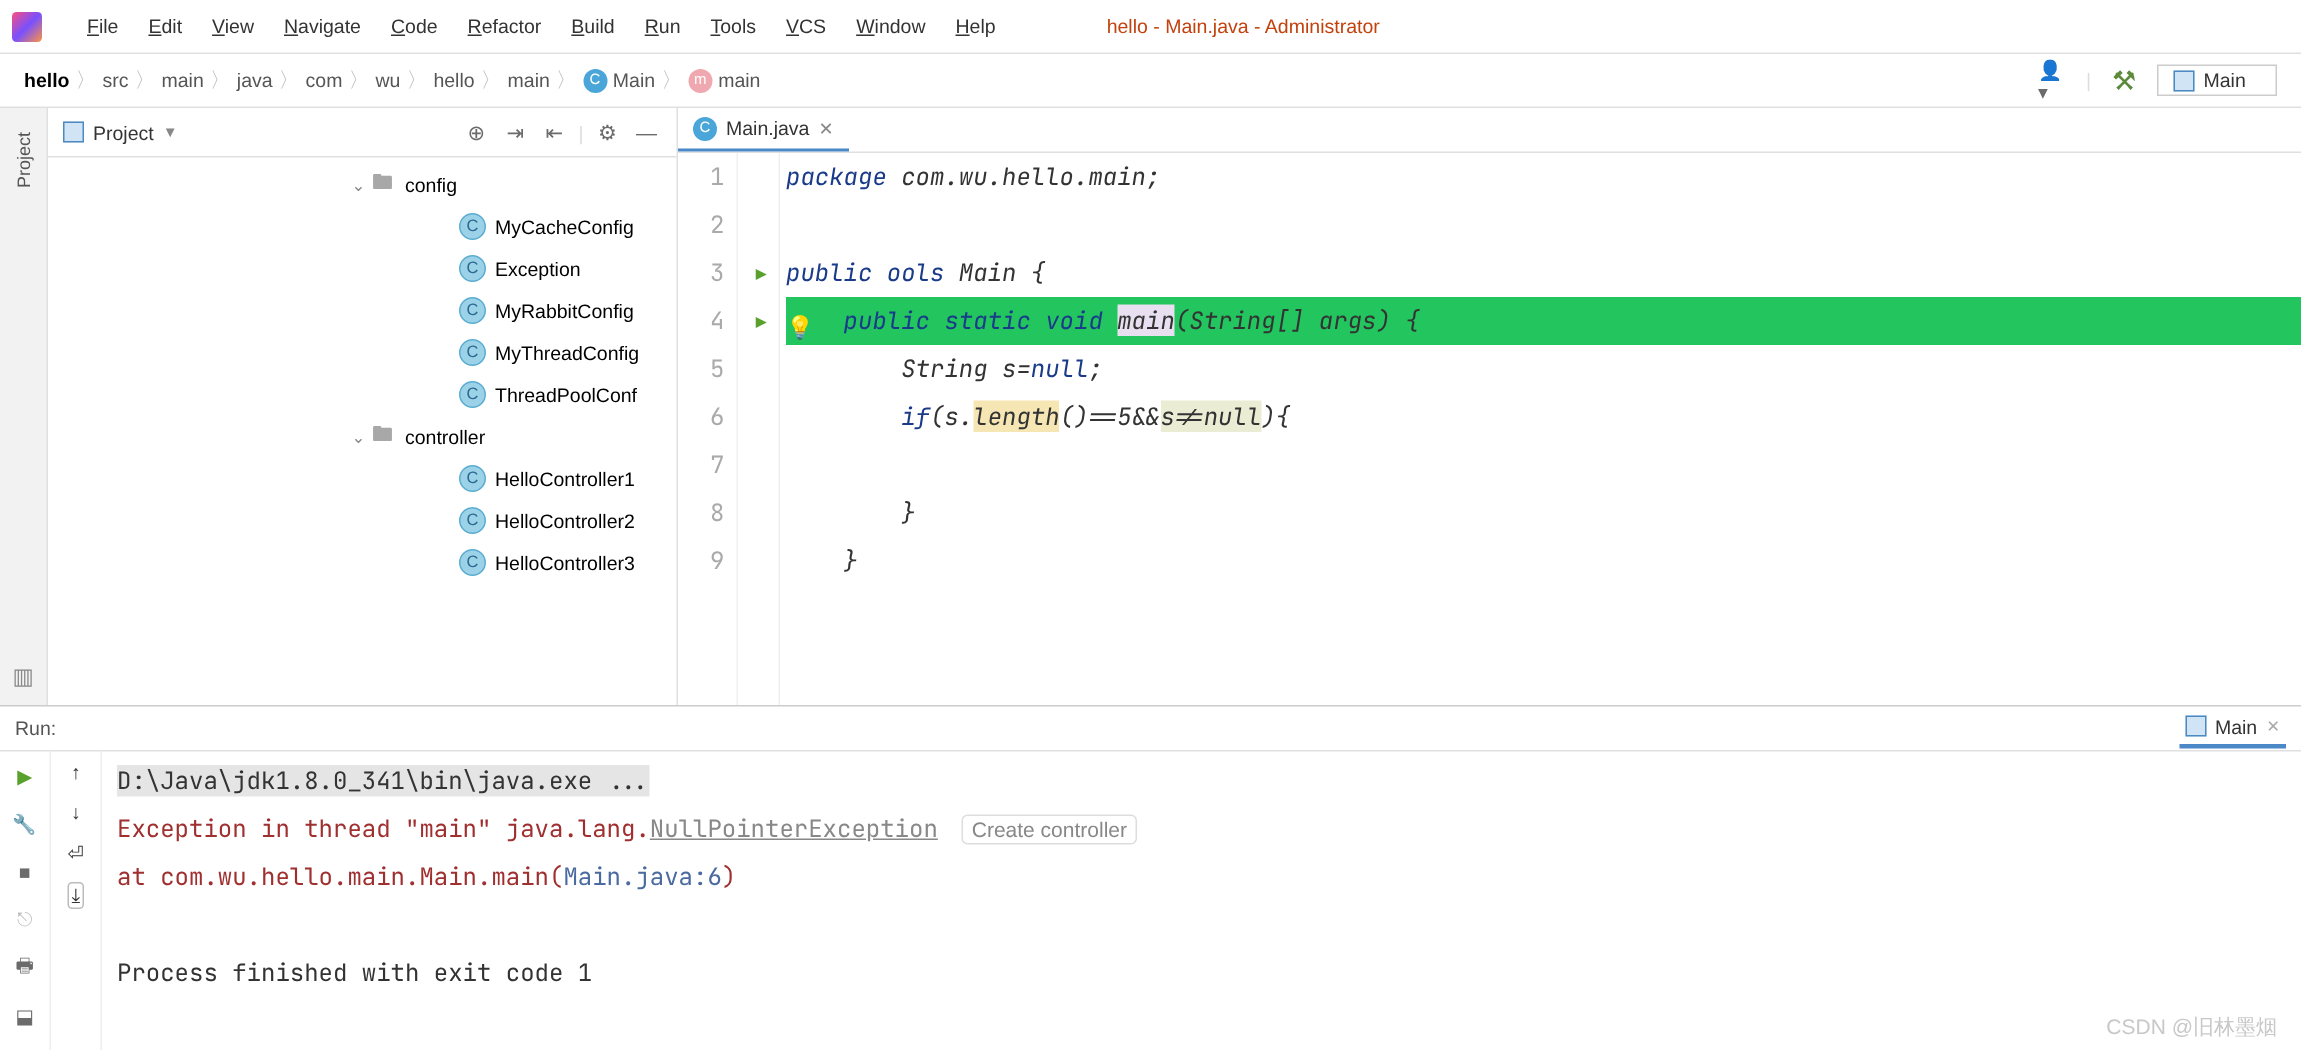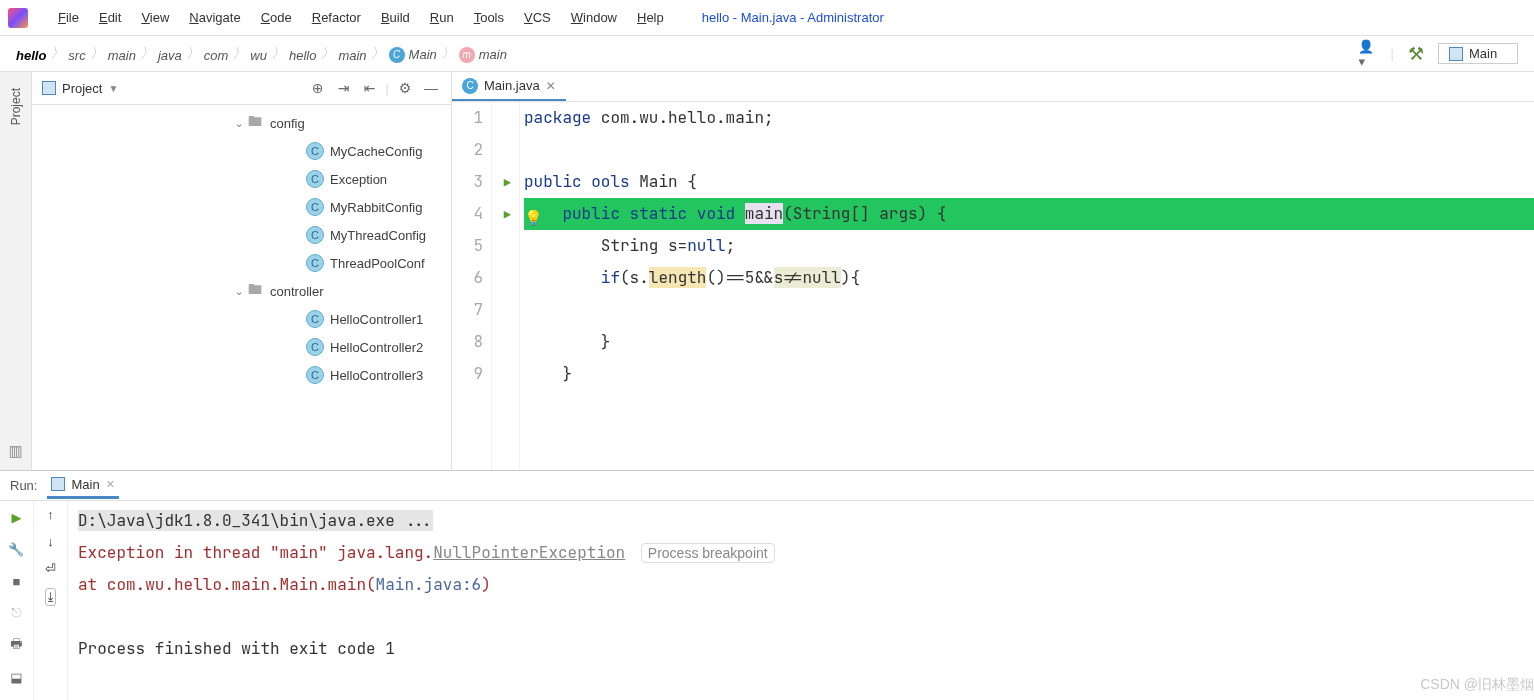--- a/index.html
+++ b/index.html
@@ -1,21 +1,21 @@
 <!DOCTYPE html>
 <html><head>
 <meta charset="utf-8">
 <style>
 * { box-sizing: border-box; margin: 0; padding: 0; }
 body { font-family: "Segoe UI", Arial, sans-serif; font-size: 13px; background: #fff; color: #333; width: 1534px; height: 700px; overflow: hidden; position: relative; }
 .menubar { display: flex; align-items: center; height: 36px; padding: 0 8px; border-bottom: 1px solid #e0e0e0; }
 .app-icon { width: 20px; height: 20px; margin-right: 20px; background: linear-gradient(135deg, #ff4d7d 0%, #7850ff 50%, #ff9340 100%); border-radius: 3px; }
 .menu-item { padding: 4px 10px; color: #333; cursor: pointer; }
 .menu-item u { text-decoration: underline; }
-.window-title { margin-left: 28px; color: #1d4ed8; }
+.window-title { margin-left: 64px; color: #c2410c; }
 .breadcrumb-bar { display: flex; align-items: center; height: 36px; padding: 0 16px; border-bottom: 1px solid #e0e0e0; gap: 4px; }
 .crumb { display: flex; align-items: center; color: #555; }
 .crumb.bold { font-weight: bold; color: #000; }
 .crumb-sep { color: #bbb; margin: 0 4px; font-size: 14px; }
 .crumb .icon { width: 16px; height: 16px; margin-right: 4px; border-radius: 50%; display: inline-flex; align-items: center; justify-content: center; font-size: 10px; color: #fff; }
 .icon-c { background: #4aa5d8; }
 .icon-m { background: #f0a8b0; }
 .toolbar-right { margin-left: auto; display: flex; align-items: center; gap: 12px; }
 .tool-icon { width: 20px; height: 20px; color: #6b6b6b; display: inline-flex; align-items: center; justify-content: center; }
 .hammer { color: #5a8a3a; font-size: 18px; }
@@ -30,70 +30,70 @@
 .project-header .sq-icon { width: 14px; height: 14px; border: 1.5px solid #4a8ac0; background: #d0e4f5; }
 .project-header .dd { color: #888; font-size: 10px; }
 .ph-spacer { flex: 1; }
 .ph-btn { width: 20px; height: 20px; display: inline-flex; align-items: center; justify-content: center; color: #6b6b6b; cursor: pointer; font-size: 14px; }
 .project-tree { flex: 1; overflow: auto; padding: 4px 0; }
 .tree-row { display: flex; align-items: center; height: 28px; padding-right: 4px; cursor: pointer; }
 .tree-arrow { width: 14px; color: #888; font-size: 11px; text-align: center; }
 .tree-icon { width: 18px; height: 18px; margin-right: 6px; display: inline-flex; align-items: center; justify-content: center; font-size: 11px; border-radius: 50%; }
 .folder { background: none; color: #a8a8a8; border-radius: 0; font-size: 14px; }
 .class-icon { background: #9cd2e8; color: #2a6a8f; border: 1px solid #5aadd0; }
-.tree-label { color: #404040; }
+.tree-label { color: #000000; }
 .indent-1 { padding-left: 200px; }
 .indent-2 { padding-left: 260px; }
 .editor-area { flex: 1; display: flex; flex-direction: column; }
 .tab-bar { display: flex; border-bottom: 1px solid #e0e0e0; height: 30px; }
 .editor-tab { display: flex; align-items: center; padding: 0 10px; gap: 6px; border-bottom: 2px solid #4a88c7; background: #fff; }
 .editor-tab .close { color: #888; font-size: 12px; }
 .editor-body { display: flex; flex: 1; font-family: "JetBrains Mono", Consolas, monospace; font-size: 16px; line-height: 32px; overflow: hidden; }
 .gutter { width: 40px; background: #fff; border-right: 1px solid #f0f0f0; text-align: right; padding-right: 8px; color: #aaa; }
 .gutter-line { height: 32px; }
 .run-gutter { width: 28px; }
 .run-mark { color: #5aa02c; font-size: 12px; }
 .code-col { flex: 1; padding-left: 4px; position: relative; }
-.code-line { height: 32px; white-space: pre; }
+.code-line { height: 32px; white-space: pre; font-style: italic; }
 .hl-line { background: #22c55e; }
 .bulb { position: absolute; left: 4px; top: 100px; color: #e6a723; font-size: 15px; }
 .kw { color: #1a3a8a; }
 .id-hl { background: #e8e0f0; }
 .warn-hl { background: #f5e6b3; }
 .str-warn { background: #eaedd4; }
 .bottom-panel { border-top: 1px solid #ccc; height: 260px; display: flex; flex-direction: column; }
-.run-tab-bar { display: flex; align-items: center; height: 30px; padding: 0 10px; gap: 10px; border-bottom: 1px solid #e0e0e0; }
+.run-tab-bar { display: flex; align-items: center; height: 30px; padding: 0 10px; gap: 10px; border-bottom: 1px solid #e0e0e0; justify-content: space-between; }
 .run-tab-bar .label { color: #555; }
 .run-config-tab { display: flex; align-items: center; gap: 6px; border-bottom: 3px solid #4a88c7; padding: 4px 4px; }
 .run-config-tab .close { color: #aaa; font-size: 11px; }
 .run-body { flex: 1; display: flex; }
 .run-left-tools { width: 34px; border-right: 1px solid #eee; display: flex; flex-direction: column; align-items: center; padding-top: 6px; gap: 12px; }
 .run-left-tools .rbtn { width: 20px; height: 20px; color: #6b6b6b; display: inline-flex; align-items: center; justify-content: center; cursor: pointer; }
 .run-left-tools .play { color: #5aa02c; }
 .run-nav-tools { width: 34px; border-right: 1px solid #eee; display: flex; flex-direction: column; align-items: center; padding-top: 6px; gap: 12px; }
 .console { flex: 1; padding: 4px 10px; font-family: "JetBrains Mono", Consolas, monospace; font-size: 16px; line-height: 32px; }
 .cmd-hl { background: #e5e5e5; }
 .err-red { color: #a03030; }
 .err-link { color: #4a6aa0; }
 .err-gray { color: #888; }
 .hint-box { color: #888; border: 1px solid #ddd; border-radius: 4px; padding: 1px 6px; font-family: "Segoe UI", sans-serif; font-size: 14px; margin-left: 6px; }
-.watermark { position: absolute; right: 0; bottom: 6px; color: #c8c8c8; font-size: 14px; }
+.watermark { position: absolute; right: 16px; bottom: 6px; color: #c8c8c8; font-size: 14px; }
 .sq14 { width: 14px; height: 14px; border: 1.5px solid #4a8ac0; background: #d0e4f5; display: inline-block; }
 </style>
 </head>
 <body>
 
 <div class="menubar">
   <div class="app-icon"></div>
   <div id="menu-slot"><span class="menu-item"><u>F</u>ile</span><span class="menu-item"><u>E</u>dit</span><span class="menu-item"><u>V</u>iew</span><span class="menu-item"><u>N</u>avigate</span><span class="menu-item"><u>C</u>ode</span><span class="menu-item"><u>R</u>efactor</span><span class="menu-item"><u>B</u>uild</span><span class="menu-item"><u>R</u>un</span><span class="menu-item"><u>T</u>ools</span><span class="menu-item"><u>V</u>CS</span><span class="menu-item"><u>W</u>indow</span><span class="menu-item"><u>H</u>elp</span></div>
   <div class="window-title">hello - Main.java - Administrator</div>
 </div>
 
 <div class="breadcrumb-bar">
-  <div id="crumb-slot" style="display:flex;align-items:flex-end;font-style:italic;">
+  <div id="crumb-slot" style="display:flex;align-items:center;">
       <span class="crumb bold">
         <span>hello</span>
       </span>
       <span class="crumb-sep">〉</span>
       <span class="crumb">
         <span>src</span>
       </span>
       <span class="crumb-sep">〉</span>
       <span class="crumb">
         <span>main</span>
@@ -281,21 +281,21 @@
     <div class="run-nav-tools">
       <span class="rbtn">↑</span>
       <span class="rbtn">↓</span>
       <span class="rbtn">⏎</span>
       <span class="rbtn" style="border:1px solid #bbb;border-radius:3px;padding:0 2px;">⤓</span>
     </div>
     <div class="console">
       <div><span class="cmd-hl">D:\Java\jdk1.8.0_341\bin\java.exe ...</span></div>
       <div>
         <span class="err-red">Exception in thread "main" java.lang.</span><span class="err-gray" style="text-decoration:underline">NullPointerException</span>
-        <span class="hint-box">Process breakpoint</span>
+        <span class="hint-box">Create controller</span>
       </div>
       <div>
         <span class="err-red">    at com.wu.hello.main.Main.main(</span><span class="err-link">Main.java:6</span><span class="err-red">)</span>
       </div>
       <div style="height:32px"></div>
       <div>Process finished with exit code 1</div>
     </div>
   </div>
 </div>
 

